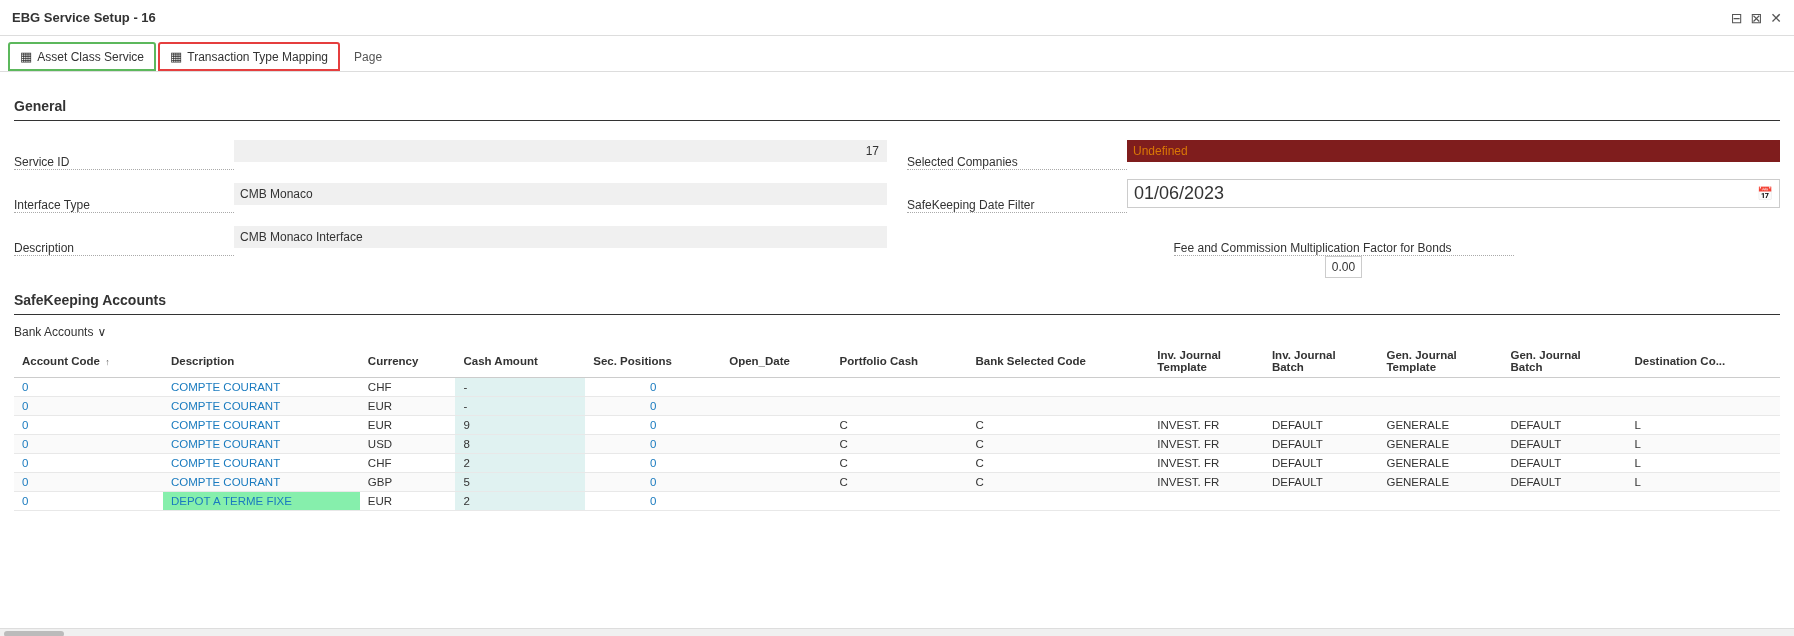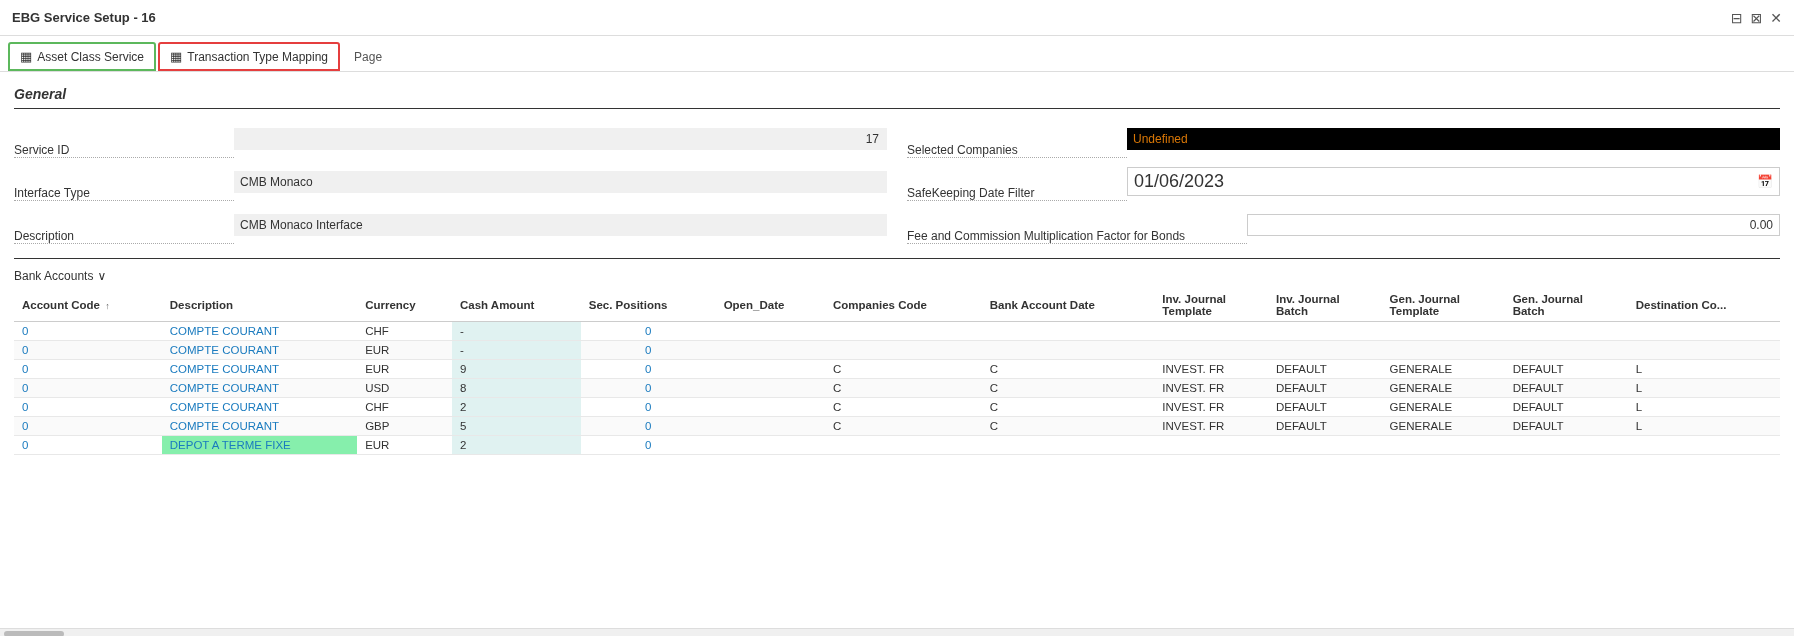--- a/index.html
+++ b/index.html
@@ -24,21 +24,21 @@
       border: 2px solid transparent; border-radius: 3px 3px 0 0;
       user-select: none; background: #fff;
     }
     .tab.active-green { border-color: #5cb85c; color: #333; }
     .tab.active-red { border-color: #e53e3e; color: #333; }
     .tab.plain { color: #555; align-items: flex-end; }
     .tab-icon { font-size: 13px; }
 
     .main-content { padding: 10px 14px; overflow-y: auto; height: calc(636px - 36px - 44px); }
 
-    .section-title { font-size: 14px; font-weight: 600; margin-bottom: 6px; margin-top: 4px; font-style: italic; }
+    .section-title { font-size: 14px; font-weight: 600; margin-bottom: 6px; margin-top: 16px; }
     .section-divider { border: none; border-top: 1.5px solid #333; margin-bottom: 10px; }
 
     .form-grid {
       display: grid; grid-template-columns: 1fr 1fr; gap: 4px 20px; margin-bottom: 14px;
     }
     .form-row { display: flex; align-items: center; gap: 0; min-height: 26px; }
     .form-label {
       font-size: 12px; color: #333; width: 220px; min-width: 180px;
       flex-shrink: 0; padding-right: 8px;
       border-bottom: 1px dotted #aaa;
@@ -128,59 +128,60 @@
         <div class="form-row" style="margin-top:4px;">
           <span class="form-label">Description</span>
           <div class="form-value">CMB Monaco Interface</div>
         </div>
       </div>
 
       <div>
 
         <div class="form-row">
           <span class="form-label">Selected Companies</span>
-          <div class="form-value orange-text" style="background:#000000;">Undefined</div>
+          <div class="form-value orange-text" style="background:#7f1d1d;">Undefined</div>
         </div>
 
         <div class="form-row" style="margin-top:4px;">
           <span class="form-label">SafeKeeping Date Filter</span>
           <div class="form-value-with-icon" style="display:flex;align-items:center;flex:1;border:1px solid #ccc;background:#fff;">
             <span style="flex:1;padding:3px 6px;font-size:18px;">01/06/2023</span>
             <span class="calendar-icon">📅</span>
           </div>
         </div>
 
-        <div class="form-row" style="margin-top:4px;">
+        <div class="form-row" style="margin-top:4px;flex-direction:column;">
           <span class="form-label" style="width:340px;min-width:280px;">Fee and Commission Multiplication Factor for Bonds</span>
           <div class="form-value editable right-align">0.00</div>
         </div>
       </div>
     </div>
   </div>
 
   <div>
+    <div class="sub-section-title">SafeKeeping Accounts</div>
     <hr class="section-divider">
 
     <div class="bank-accounts-header">
       <span>Bank Accounts</span>
       <span>∨</span>
     </div>
 
     <div class="table-wrapper">
       <table>
         <thead>
           <tr>
             <th>Account Code <span class="sort-arrow">↑</span></th>
             <th>Description</th>
             <th>Currency</th>
             <th>Cash Amount</th>
             <th>Sec. Positions</th>
             <th>Open_Date</th>
-            <th>Companies Code</th>
-            <th>Bank Account Date</th>
+            <th>Portfolio Cash</th>
+            <th>Bank Selected Code</th>
             <th>Inv. Journal<br>Template</th>
             <th>Inv. Journal<br>Batch</th>
             <th>Gen. Journal<br>Template</th>
             <th>Gen. Journal<br>Batch</th>
             <th>Destination Co...</th>
           </tr>
         </thead>
         <tbody id="table-body">
         <tr>
               <td style="background:#fff;" class="td-blue">0</td>

